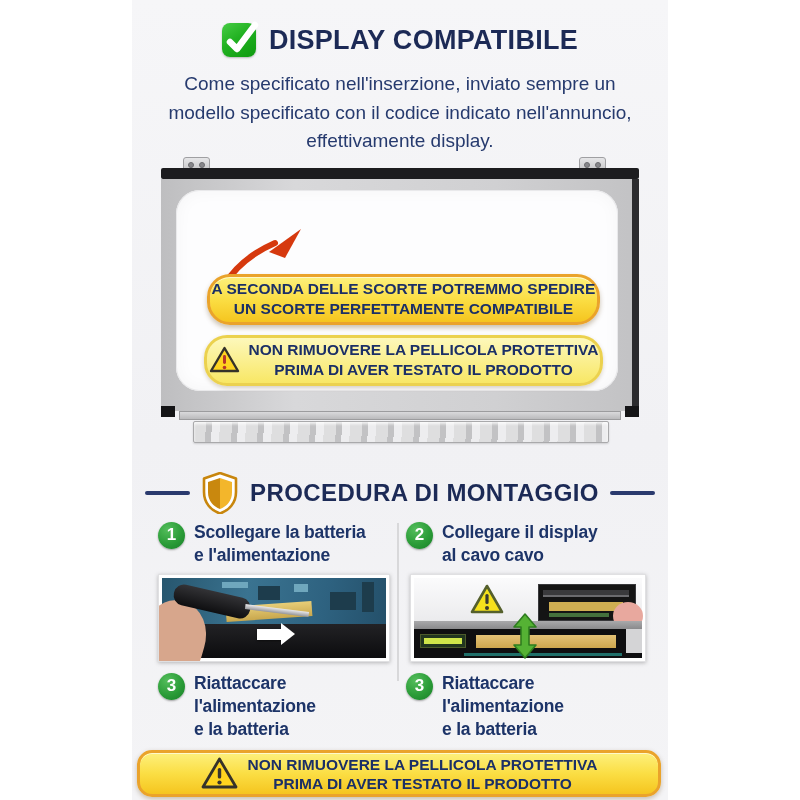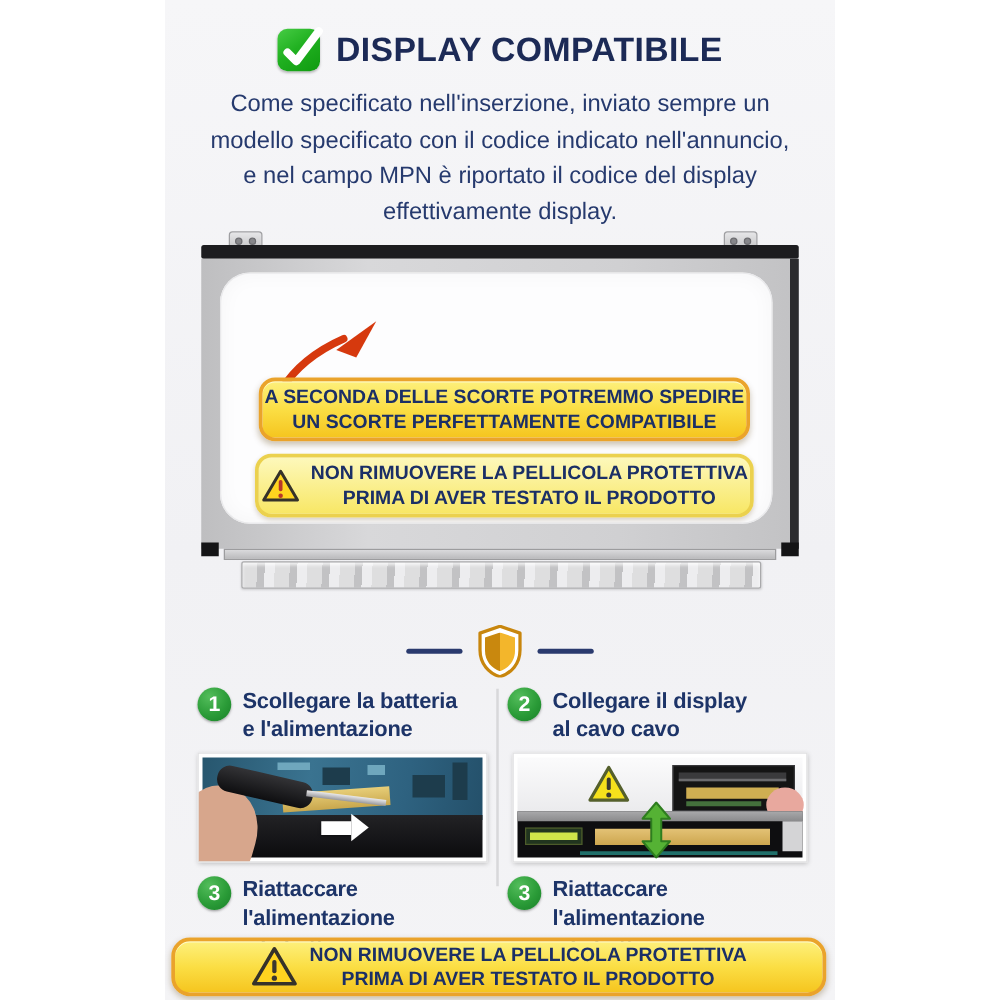--- a/index.html
+++ b/index.html
@@ -32,21 +32,21 @@
   .hole.h1 { left:4px; } .hole.h2 { right:4px; }
   .topbar { position:absolute; top:12px; left:0; width:478px; height:11px;
             background:#1c1c1f; border-radius:2px; }
   .pbody { position:absolute; top:23px; left:0; width:478px; height:232px;
            background:linear-gradient(90deg,#bebec0 0%,#d8d8da 28%,#d0d0d2 70%,#c2c2c4 100%); }
   .pright { position:absolute; top:0; right:0; width:7px; height:100%; background:#2b2b2e; }
   .interior { position:absolute; top:11px; left:15px; right:21px; bottom:20px;
               background:#fdfdfe; border-radius:24px;
               box-shadow:inset 0 0 0 1px #e9e9eb, inset 0 0 18px rgba(0,0,0,.04); }
 
-  .warn-banner { position:absolute; border-radius:13px; display:flex; align-items:center;
+  .warn-banner { position:absolute; border-radius:23px; display:flex; align-items:center;
                  justify-content:center; gap:9px; text-align:center;
                  font-weight:bold; font-size:15.5px; color:#1b2f66; line-height:20px; }
   .stock { left:46px; top:118px; width:393px; height:51px;
            background:linear-gradient(180deg,#fdf07c 0%,#fbde44 50%,#f5c51f 100%);
            border:3px solid #eaa32b; box-shadow:0 3px 5px rgba(90,60,0,.30), inset 0 1px 0 rgba(255,255,255,.6); }
   .film { left:43px; top:179px; width:399px; height:51px;
           background:linear-gradient(180deg,#fdf8bb 0%,#f8e765 100%);
           border:3px solid #ebd14e; box-shadow:0 2px 4px rgba(90,60,0,.22); }
   .red-arrow { position:absolute; left:56px; top:72px; overflow:visible; }
 
@@ -151,21 +151,20 @@
       <svg width="34" height="34" viewBox="0 0 34 34">
         <polyline points="8,19 15,26 33,2" fill="none" stroke="#ffffff" stroke-width="6.5" stroke-linecap="round" stroke-linejoin="round"></polyline>
       </svg>
     </span>
     <span class="page-title">DISPLAY COMPATIBILE</span>
   </div>
 
   <div class="intro">
     <div>Come specificato nell'inserzione, inviato sempre un</div>
     <div>modello specificato con il codice indicato nell'annuncio,</div>
-    <div>e nel campo MPN è riportato il codice del display</div>
     <div>effettivamente display.</div>
   </div>
 
   <div class="panel">
     <div class="bracket bl">
       <span class="hole h1"></span>
       <span class="hole h2"></span>
     </div>
     <div class="bracket br">
       <span class="hole h1"></span>
@@ -213,20 +212,21 @@
     <svg width="38" height="42" viewBox="0 0 38 42">
       <path d="M19,1 L35,6.5 V20 C35,31 28,38.5 19,41.5 C10,38.5 3,31 3,20 V6.5 Z" fill="#ffffff" stroke="#c8860d" stroke-width="2.6" stroke-linejoin="round"></path>
       <clipPath id="shclip">
         <path d="M19,6 L31,10 V20.5 C31,29 25.5,34.5 19,37 C12.5,34.5 7,29 7,20.5 V10 Z"></path>
       </clipPath>
       <g clip-path="url(#shclip)">
         <rect x="0" y="0" width="19" height="42" fill="#c9880e"></rect>
         <rect x="19" y="0" width="19" height="42" fill="#f3b62b"></rect>
       </g>
     </svg>
+    <span class="proc-title">PROCEDURA DI MONTAGGIO</span>
     <span class="rule"></span>
   </div>
 
   <div class="steps">
     <div class="vdivider"></div>
 
     <div class="col-left">
       <div class="step-row">
         <span class="badge">1</span>
         <span class="step-text">

